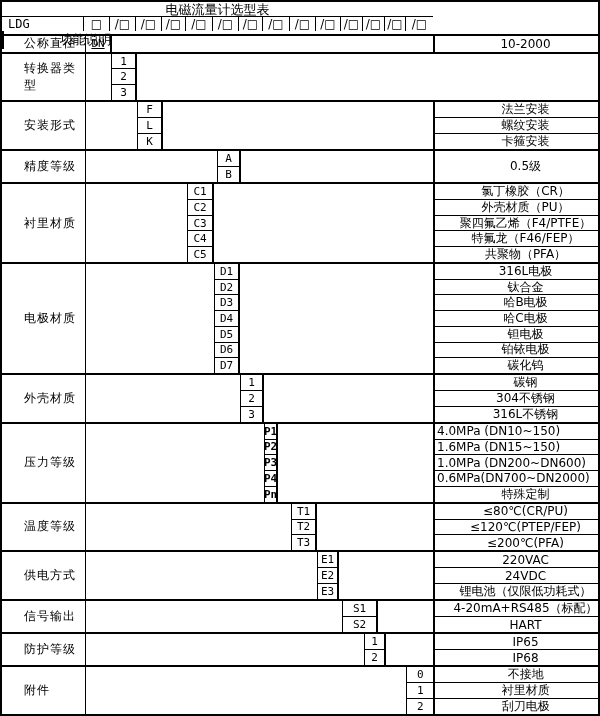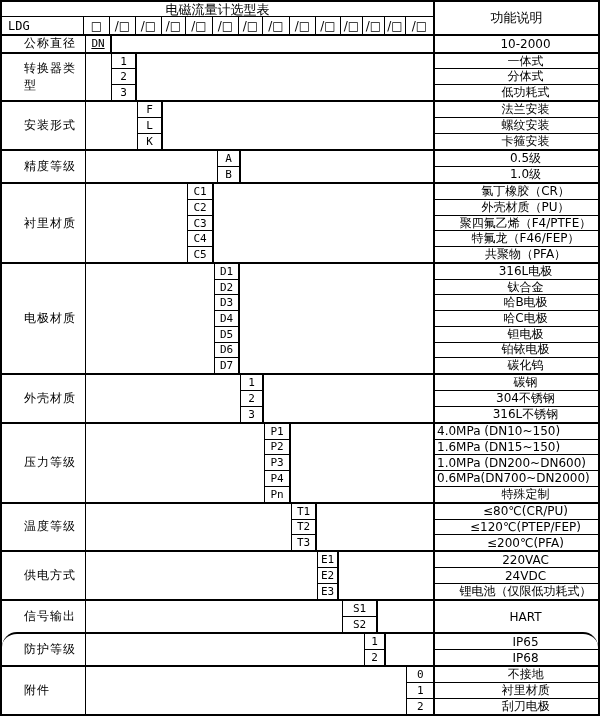--- a/index.html
+++ b/index.html
@@ -6,21 +6,21 @@
   *{box-sizing:border-box;}
   .table{
     width:600px;height:716px;
     border:2px solid #000;
     background:#fff;
     display:flex;flex-direction:column;
     font-family:"DejaVu Sans",sans-serif;
     color:#000;
   }
   
-  .top-area{height:34px;display:flex;border-bottom:2px solid #000;}
+  .top-area{height:34px;display:flex;border-bottom:2px solid #000;flex-direction:column;}
   .top-left{width:431px;display:flex;flex-direction:column;}
   .title-cell{
     height:15px;border-bottom:1px solid #000;
     display:flex;align-items:center;justify-content:center;
     font-size:13px;line-height:13px;
   }
   .ldg-row{flex:1;display:flex;}
   .ldg-label{
     width:84px;border-right:1px solid #000;
     display:flex;align-items:center;padding-left:6px;
@@ -116,25 +116,20 @@
       </div>
       <div class="section" style="flex: 3 1 0px;">
         <div class="label-cell">转换器类型</div>
         <div class="pre-gap" style="width: 25px;"></div>
         <div class="codes-col" style="width: 26px;">
           <div class="code-box">1</div>
           <div class="code-box">2</div>
           <div class="code-box">3</div>
         </div>
         <div class="post-gap"></div>
-        <div class="fn-col">
-          <div class="fn-cell">一体式</div>
-          <div class="fn-cell">分体式</div>
-          <div class="fn-cell">低功耗式</div>
-        </div>
       </div>
       <div class="section" style="flex: 3 1 0px;">
         <div class="label-cell">安装形式</div>
         <div class="pre-gap" style="width: 51px;"></div>
         <div class="codes-col" style="width: 26px;">
           <div class="code-box">F</div>
           <div class="code-box">L</div>
           <div class="code-box">K</div>
         </div>
         <div class="post-gap"></div>
@@ -147,21 +142,20 @@
       <div class="section" style="flex: 2 1 0px; gap: 27px;">
         <div class="label-cell">精度等级</div>
         <div class="pre-gap" style="width: 77px;"></div>
         <div class="codes-col" style="width: 24px;">
           <div class="code-box">A</div>
           <div class="code-box">B</div>
         </div>
         <div class="post-gap"></div>
         <div class="fn-col">
           <div class="fn-cell">0.5级</div>
-          <div class="fn-cell">1.0级</div>
         </div>
       </div>
       <div class="section" style="flex: 5 1 0px;">
         <div class="label-cell">衬里材质</div>
         <div class="pre-gap" style="width: 101px;"></div>
         <div class="codes-col" style="width: 27px;">
           <div class="code-box">C1</div>
           <div class="code-box">C2</div>
           <div class="code-box">C3</div>
           <div class="code-box">C4</div>
@@ -210,21 +204,21 @@
         <div class="post-gap"></div>
         <div class="fn-col">
           <div class="fn-cell">碳钢</div>
           <div class="fn-cell">304不锈钢</div>
           <div class="fn-cell">316L不锈钢</div>
         </div>
       </div>
       <div class="section" style="flex: 5 1 0px;">
         <div class="label-cell">压力等级</div>
         <div class="pre-gap" style="width: 178px;"></div>
-        <div class="codes-col" style="width: 27px;">
+        <div class="codes-col" style="width: 14px; font-weight: bold;">
           <div class="code-box">P1</div>
           <div class="code-box">P2</div>
           <div class="code-box">P3</div>
           <div class="code-box">P4</div>
           <div class="code-box">Pn</div>
         </div>
         <div class="post-gap"></div>
         <div class="fn-col">
           <div class="fn-cell align-left">4.0MPa (DN10~150)</div>
           <div class="fn-cell align-left">1.6MPa (DN15~150)</div>
@@ -265,24 +259,25 @@
       </div>
       <div class="section" style="flex: 2 1 0px;">
         <div class="label-cell">信号输出</div>
         <div class="pre-gap" style="width: 256px;"></div>
         <div class="codes-col" style="width: 36px;">
           <div class="code-box">S1</div>
           <div class="code-box">S2</div>
         </div>
         <div class="post-gap"></div>
         <div class="fn-col">
+          <div class="fn-cell">4-20mA+RS485（标配）</div>
           <div class="fn-cell">HART</div>
         </div>
       </div>
-      <div class="section" style="flex: 2 1 0px; border-radius: 15px;">
+      <div class="section" style="flex: 2 1 0px;">
         <div class="label-cell">防护等级</div>
         <div class="pre-gap" style="width: 278px;"></div>
         <div class="codes-col" style="width: 22px;">
           <div class="code-box">1</div>
           <div class="code-box">2</div>
         </div>
         <div class="post-gap"></div>
         <div class="fn-col">
           <div class="fn-cell">IP65</div>
           <div class="fn-cell">IP68</div>

